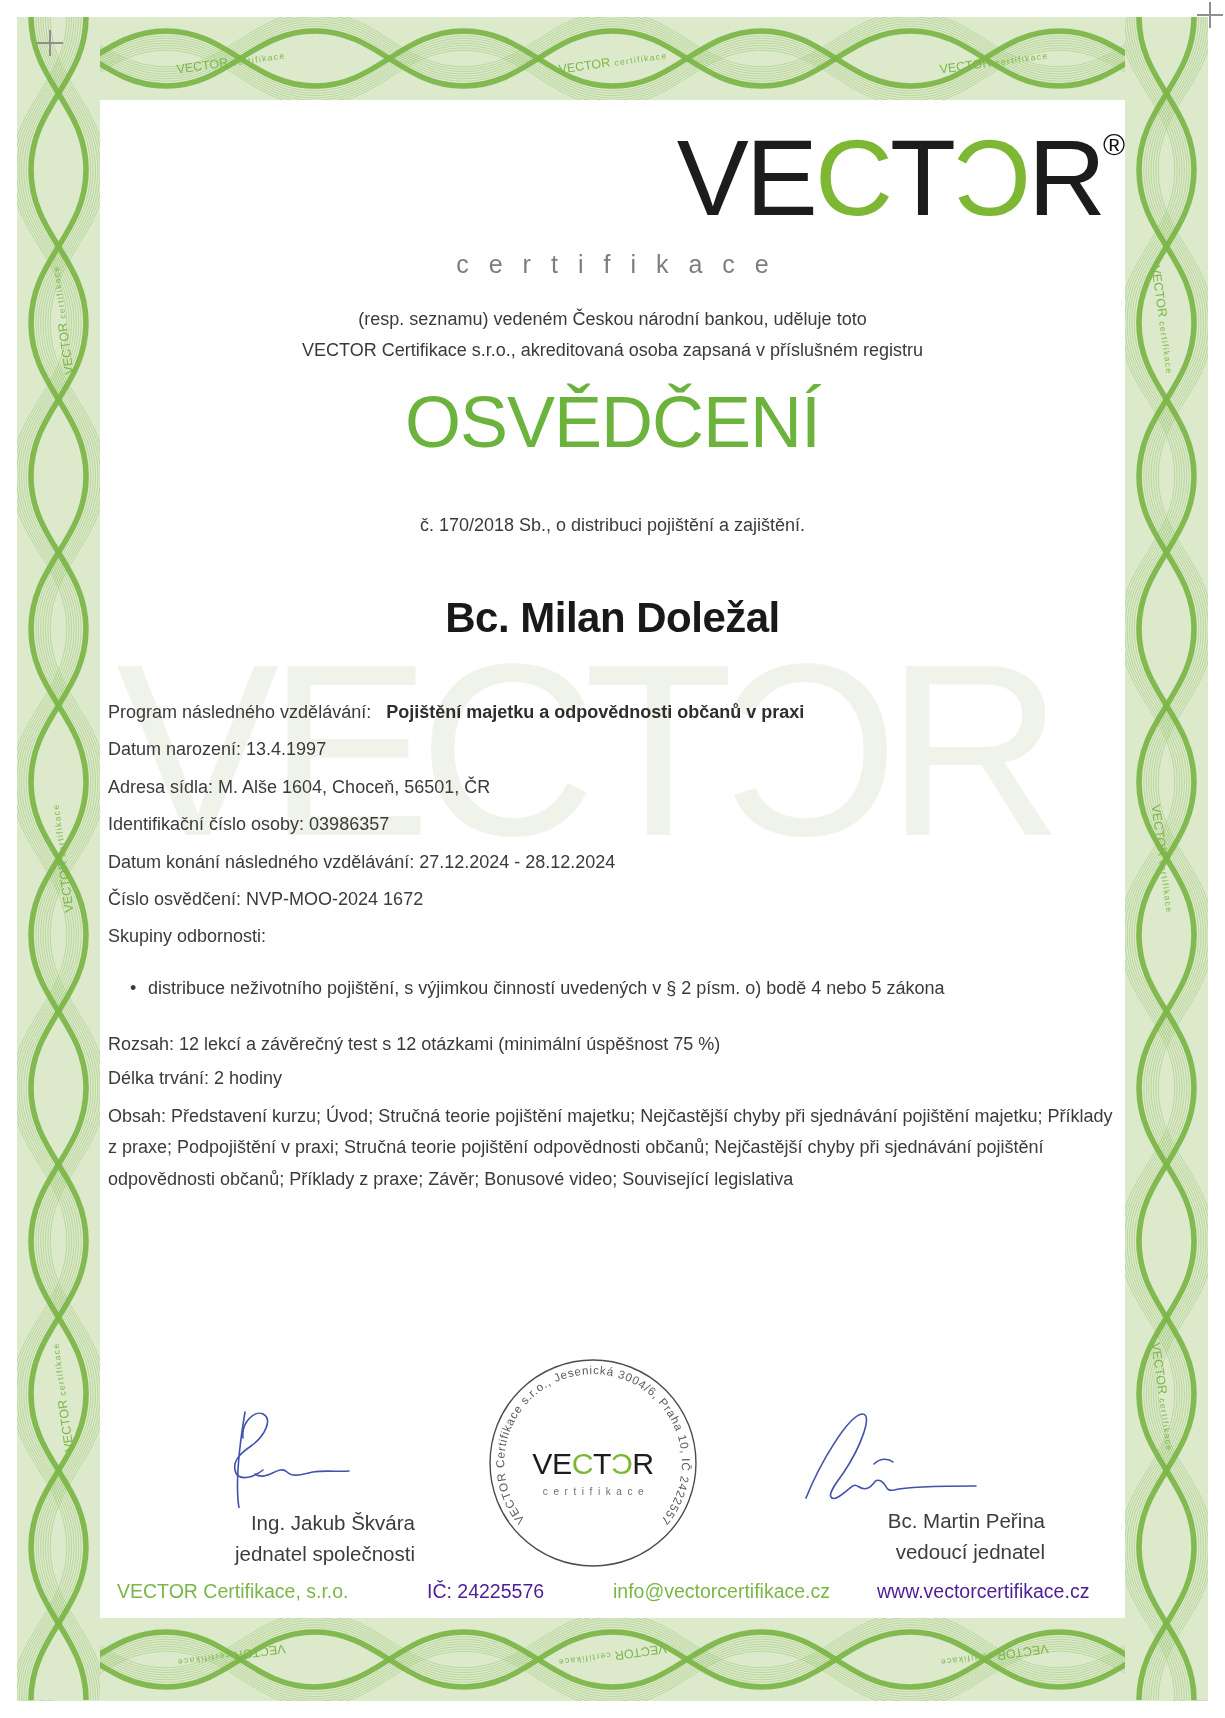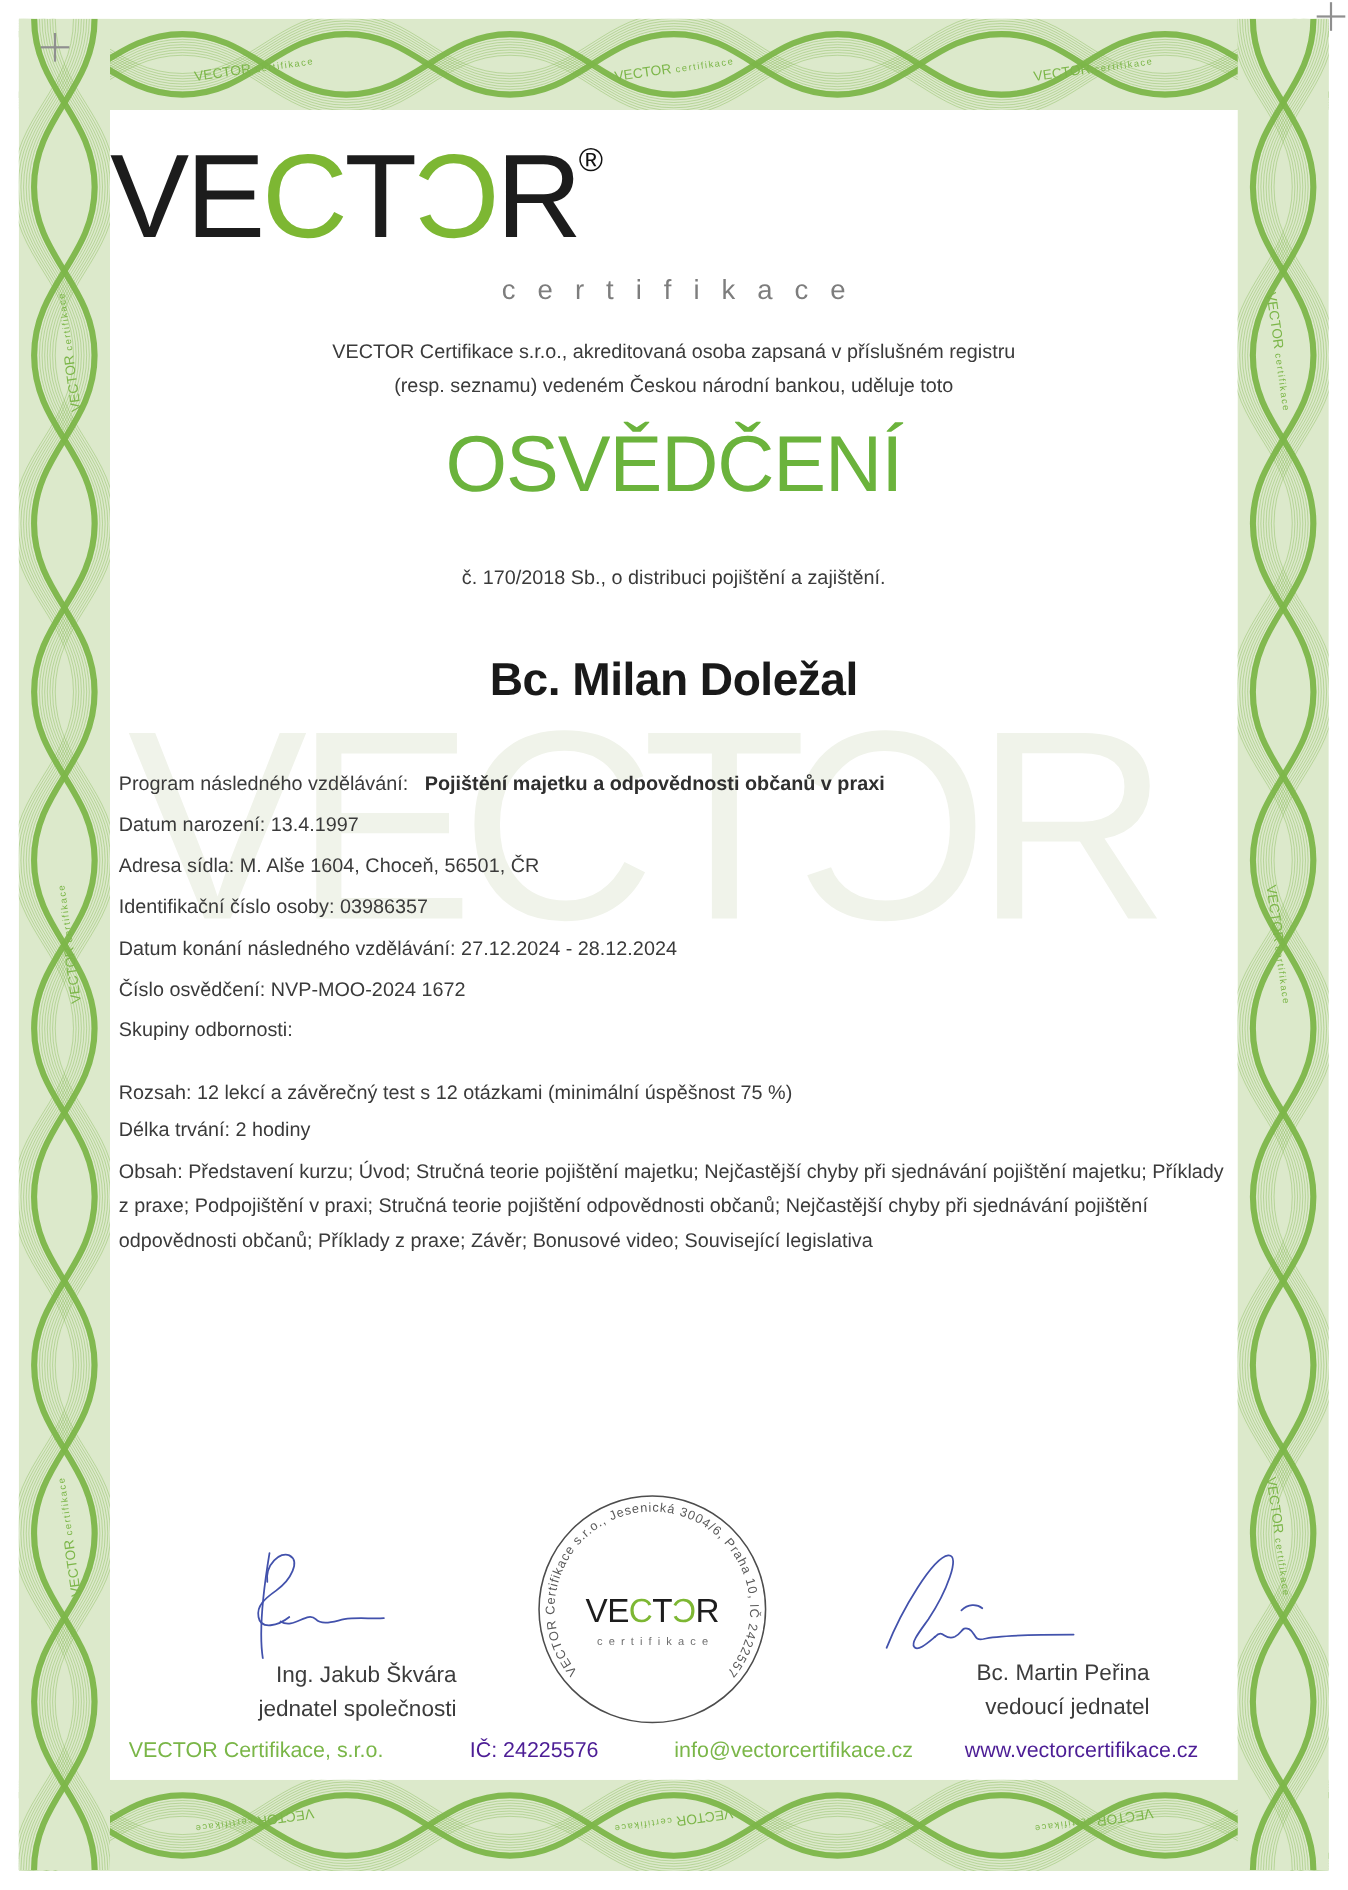--- a/index.html
+++ b/index.html
@@ -5,21 +5,21 @@
   html,body{margin:0;padding:0;background:#fff}
   .cert{position:relative;width:1225px;height:1718px;background:#ffffff;overflow:hidden;
         font-family:"Liberation Sans",sans-serif;}
   .band{position:absolute;line-height:0;z-index:0}
   .regmark{position:absolute;width:26px;height:26px;z-index:3}
   .regmark::before{content:"";position:absolute;left:0;top:12px;width:26px;height:1.5px;background:#8f8f8f}
   .regmark::after{content:"";position:absolute;left:12px;top:0;width:1.5px;height:26px;background:#8f8f8f}
   .watermark{position:absolute;top:628px;left:116px;font-size:245px;line-height:1;letter-spacing:-12px;
              color:#f0f3ea;z-index:1;white-space:nowrap;font-weight:400}
   .content{position:absolute;left:100px;top:0;width:1025px;height:1718px;z-index:2}
-  .logo{position:absolute;top:124px;left:0;width:100%;text-align:left;font-size:108px;line-height:1;
+  .logo{position:absolute;top:124px;left:0;width:100%;text-align:right;font-size:108px;line-height:1;
         letter-spacing:-3px;white-space:nowrap}
   .lg-dark{color:#1c1c1c}
   .lg-green{color:#7db733}
   .reg{display:inline-block;font-size:30px;color:#111;transform:translateY(-60px);letter-spacing:0}
   .logo-sub{position:absolute;top:250px;left:0;width:100%;text-align:center;font-size:25px;color:#7d7d7d;
             letter-spacing:20px;text-indent:20px}
   .intro{position:absolute;top:304px;left:0;width:100%;text-align:center;font-size:18px;line-height:31px;color:#3a3a3a}
   .title{position:absolute;top:372px;left:0;width:100%;text-align:center;font-size:72px;line-height:100px;
          color:#6bb33c;letter-spacing:-1px;font-weight:400}
   .sub{position:absolute;top:510px;left:0;width:100%;text-align:center;font-size:18px;line-height:30px;color:#3a3a3a}
@@ -149,40 +149,41 @@
   <div class="regmark" style="left:1197px;top:2px"></div>
 
   <div class="watermark">VECTƆR</div>
 
   <div class="content">
 
     <div class="logo"><span class="lg-dark">VE</span><span class="lg-green">C</span><span class="lg-dark">T</span><span class="lg-green">Ɔ</span><span class="lg-dark">R</span><span class="reg">®</span></div>
     <div class="logo-sub">certifikace</div>
 
     <div class="intro">
+      <div>(resp. seznamu) vedeném Českou národní bankou, uděluje toto</div>
       <div>VECTOR Certifikace s.r.o., akreditovaná osoba zapsaná v příslušném registru</div>
-      <div>(resp. seznamu) vedeném Českou národní bankou, uděluje toto</div>
     </div>
 
     <div class="title">OSVĚDČENÍ</div>
 
     <div class="sub">
       <div>č. 170/2018 Sb., o distribuci pojištění a zajištění.</div>
     </div>
 
     <div class="name">Bc. Milan Doležal</div>
 
     <div class="details">
       <p class="drow"><span class="lbl">Program následného vzdělávání:</span><b>Pojištění majetku a odpovědnosti občanů v praxi</b></p>
       <p class="drow">Datum narození: 13.4.1997</p>
       <p class="drow">Adresa sídla: M. Alše 1604, Choceň, 56501, ČR</p>
       <p class="drow">Identifikační číslo osoby: 03986357</p>
       <p class="drow">Datum konání následného vzdělávání: 27.12.2024 - 28.12.2024</p>
       <p class="drow">Číslo osvědčení: NVP-MOO-2024 1672</p>
       <p class="drow">Skupiny odbornosti:</p>
+      <p class="drow bullet">distribuce neživotního pojištění, s výjimkou činností uvedených v § 2 písm. o) bodě 4 nebo 5 zákona</p>
       <p class="drow gap1">Rozsah: 12 lekcí a závěrečný test s 12 otázkami (minimální úspěšnost 75 %)</p>
       <p class="drow tight">Délka trvání: 2 hodiny</p>
       <p class="drow obsah">Obsah: Představení kurzu; Úvod; Stručná teorie pojištění majetku; Nejčastější chyby při sjednávání pojištění majetku; Příklady z praxe; Podpojištění v praxi; Stručná teorie pojištění odpovědnosti občanů; Nejčastější chyby při sjednávání pojištění odpovědnosti občanů; Příklady z praxe; Závěr; Bonusové video; Související legislativa</p>
     </div>
   </div>
 
   <div class="sig" style="left:135px;top:1408px;width:280px">
     <svg width="180" height="100" viewBox="0 0 180 100">
       <g fill="none" stroke="#2e3fa3" stroke-width="1.6" opacity="0.9" stroke-linecap="round">
         <path d="M60,4 C55,34 50,75 54,100"></path>

